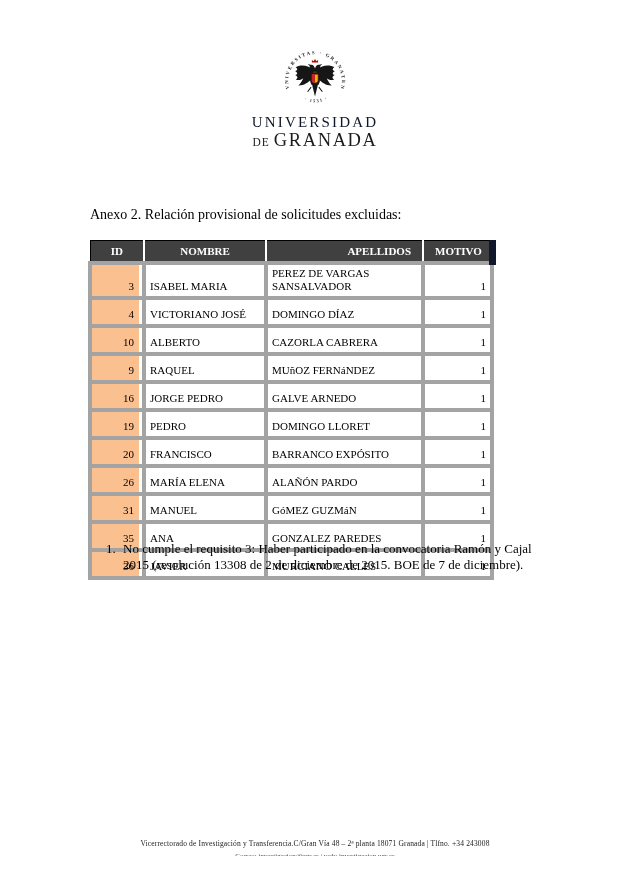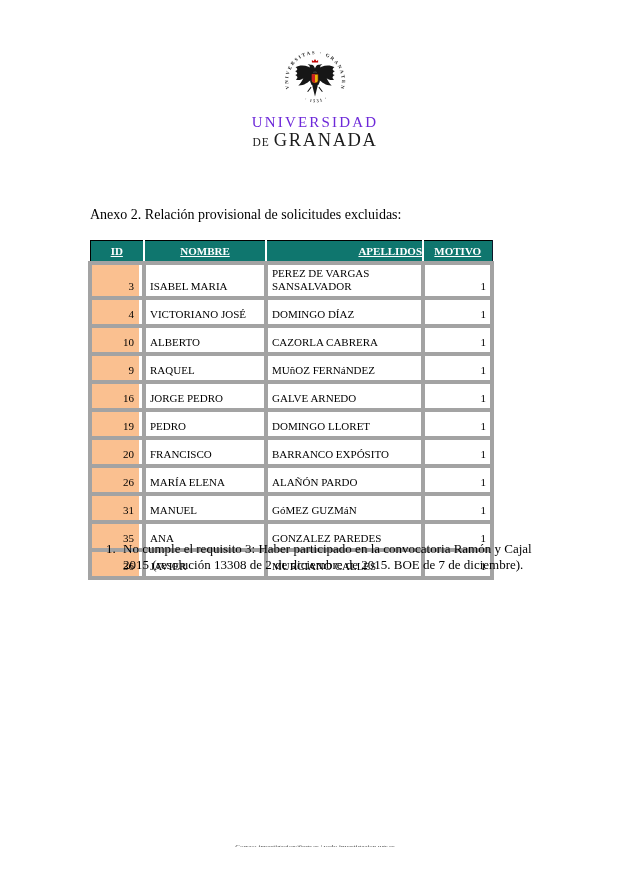--- a/index.html
+++ b/index.html
@@ -6,45 +6,45 @@
   .page {
     position:relative; width:630px; height:891px; margin:0 auto;
     background:#ffffff; overflow:hidden;
     font-family:"Liberation Serif", serif; color:#000;
   }
 
   
   .logo { position:absolute; top:42px; left:0; right:0; text-align:center; }
   .crest { display:block; width:70px; height:70px; margin:0 auto; }
   .crest .ctext { fill:#1b1b1b; font-family:"Liberation Serif", serif; font-weight:bold; }
-  .wm1 { margin-top:2px; font-size:15px; letter-spacing:2.2px; color:#6d28d9; }
+  .wm1 { margin-top:2px; font-size:15px; letter-spacing:2.2px; color:#0f172a; }
   .wm2 { margin-top:0px; color:#1c1c1c; line-height:19px; }
   .wm2 .de { font-size:11.5px; margin-right:4px; letter-spacing:1px; }
   .wm2 .gr { font-size:18.5px; letter-spacing:1.6px; }
 
   
   .title { position:absolute; top:207px; left:90px; margin:0; font-size:14px; }
 
   
   table.excl {
     position:absolute; top:240px; left:88px;
     width:402px; border-collapse:collapse; table-layout:fixed;
     font-size:11px; line-height:13px;
   }
   .excl col.c-id { width:54px; }
   .excl col.c-nombre { width:122px; }
   .excl col.c-apellidos { width:157px; }
   .excl col.c-motivo { width:69px; }
 
   .excl thead th {
-    background:#0f766e; color:#fff; font-weight:bold;
-    height:18px; vertical-align:middle; padding:1px 0;
-    border:1px solid #000; border-right:2px solid #fff; border-bottom:2px solid #fff;text-decoration:underline;
-  }
-  .excl thead th:last-child { border-right:1px solid #0f172a; }
+    background:#404040; color:#fff; font-weight:bold;
+    height:18px; vertical-align:middle; padding:1px 11px;
+    border:1px solid #000; border-right:2px solid #fff; border-bottom:2px solid #fff;
+  }
+  .excl thead th:last-child { border-right:7px solid #0f172a; }
   .excl thead th.h-id, .excl thead th.h-nombre, .excl thead th.h-motivo { text-align:center; }
   .excl thead th.h-apellidos { text-align:right; }
 
   .excl tbody td {
     border:4px solid #a3a3a3; vertical-align:bottom;
     height:19px; padding:2px 4px 3px 4px; overflow:hidden;
   }
   .excl tbody td.c-id {
     background:#FAC090; text-align:right; padding-right:8px;
     box-shadow: inset -3px 0 0 0 #ffffff;
@@ -194,18 +194,19 @@
   </table>
 
   <div class="notes">
     <div class="note">
       <span class="num">1.</span>
       <span class="txt">No cumple el requisito 3: Haber participado en la convocatoria Ramón y Cajal 2015 (resolución 13308 de 2 de diciembre de 2015. BOE de 7 de diciembre).</span>
     </div>
   </div>
 
   <div class="footer">
+    <div class="f1">Vicerrectorado de Investigación y Transferencia.C/Gran Vía 48 – 2ª planta 18071 Granada | Tlfno. +34 243008</div>
     <div class="f2-clip">
       <div class="f2">Correo: investigacion@ugr.es | web: investigacion.ugr.es</div>
     </div>
   </div>
 
 </div>
 
 </body></html>

